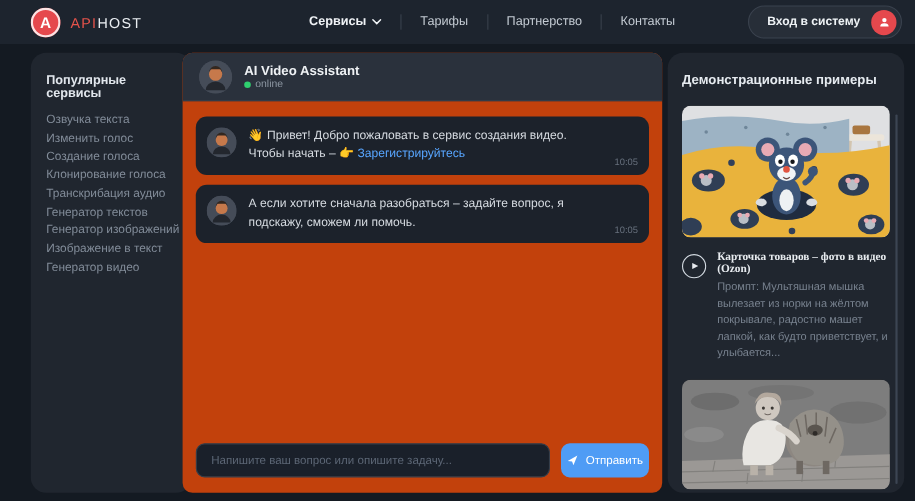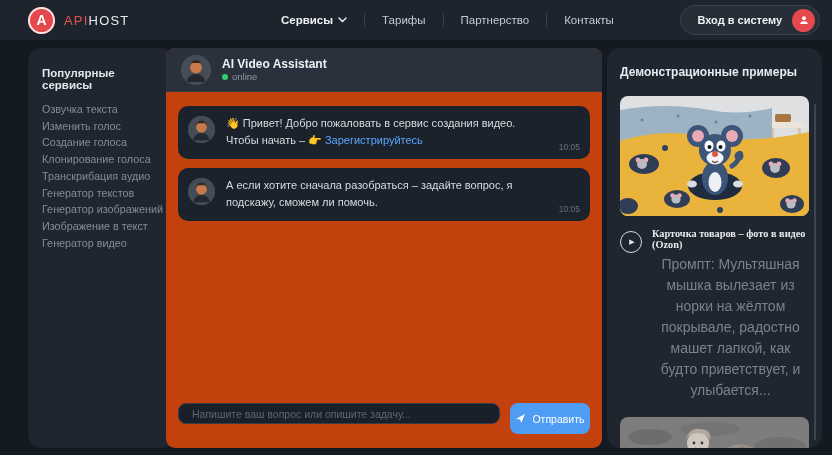--- a/index.html
+++ b/index.html
@@ -53,42 +53,42 @@
   .messages { padding:14px 12px 0 12px; }
   .bubble { position:relative; background:#1c222b; border-radius:10px;
     padding:9px 52px 10px 48px; margin-bottom:9px; min-height:47px; }
   .msg-avatar { position:absolute; left:10px; top:10px; width:27px; height:27px;
     border-radius:50%; overflow:hidden; background:#454c58; }
   .msg-text { font-size:11px; color:#d6dbe1; line-height:1.55; }
   .msg-link { color:#58a6ff; cursor:pointer; }
   .time { position:absolute; right:10px; bottom:7px; font-size:8.5px; color:#67707d; }
   .input-row { position:absolute; left:12px; right:12px; bottom:14px;
     display:flex; gap:10px; }
-  .chat-input { flex:1; height:21px; background:#1a202a; border:1px solid #343d49;
+  .chat-input { flex:1; height:31px; background:#1a202a; border:1px solid #343d49;
     border-radius:8px; padding:0 13px; font-size:10.5px; color:#aeb6c0;
     font-family:"Liberation Sans", sans-serif; outline:none; }
   .chat-input::placeholder { color:#5c6675; }
   .send-btn { width:80px; height:31px; background:#4f9cf5; border:none;
     border-radius:8px; color:#fff; font-size:10.5px; font-weight:normal;
     display:flex; align-items:center; justify-content:center; gap:6px;
     cursor:pointer; font-family:"Liberation Sans", sans-serif; }
   
   .examples { position:absolute; left:607px; top:48px; width:215px; height:400px;
     background:#20262f; border-radius:14px; padding:17px 13px; overflow:hidden; }
   .examples-title { font-size:12px; font-weight:bold; color:#e6ebf0; margin-bottom:17px; }
   .demo-img { width:189px; border-radius:8px; overflow:hidden; display:block;
     background:#11151b; }
   .demo-img svg { display:block; }
   .caption { display:flex; gap:10px; margin-top:12px; }
   .play-btn { flex:none; width:22px; height:22px; border:1.5px solid #d3dae1;
     border-radius:50%; color:#e7ebef; font-size:7px; display:flex;
     align-items:center; justify-content:center; margin-top:3px; cursor:pointer;
     padding-left:2px; }
   .cap-title { font-size:10.3px; font-weight:bold; color:#e8ecf0; margin-bottom:4px;font-family:Liberation Serif, serif; }
-  .cap-prompt { font-size:14px; color:#78828f; line-height:1.5;text-align:center; }
+  .cap-prompt { font-size:10px; color:#78828f; line-height:1.5; }
   .demo-img.second { margin-top:16px; }
   .panel-scrollbar { position:absolute; right:6px; top:56px; bottom:8px;
     width:2px; background:#3c4553; border-radius:2px; }
 </style>
 </head>
 <body>
 
 <div class="navbar">
   <div class="logo-group">
     <div class="logo-badge">A</div>

